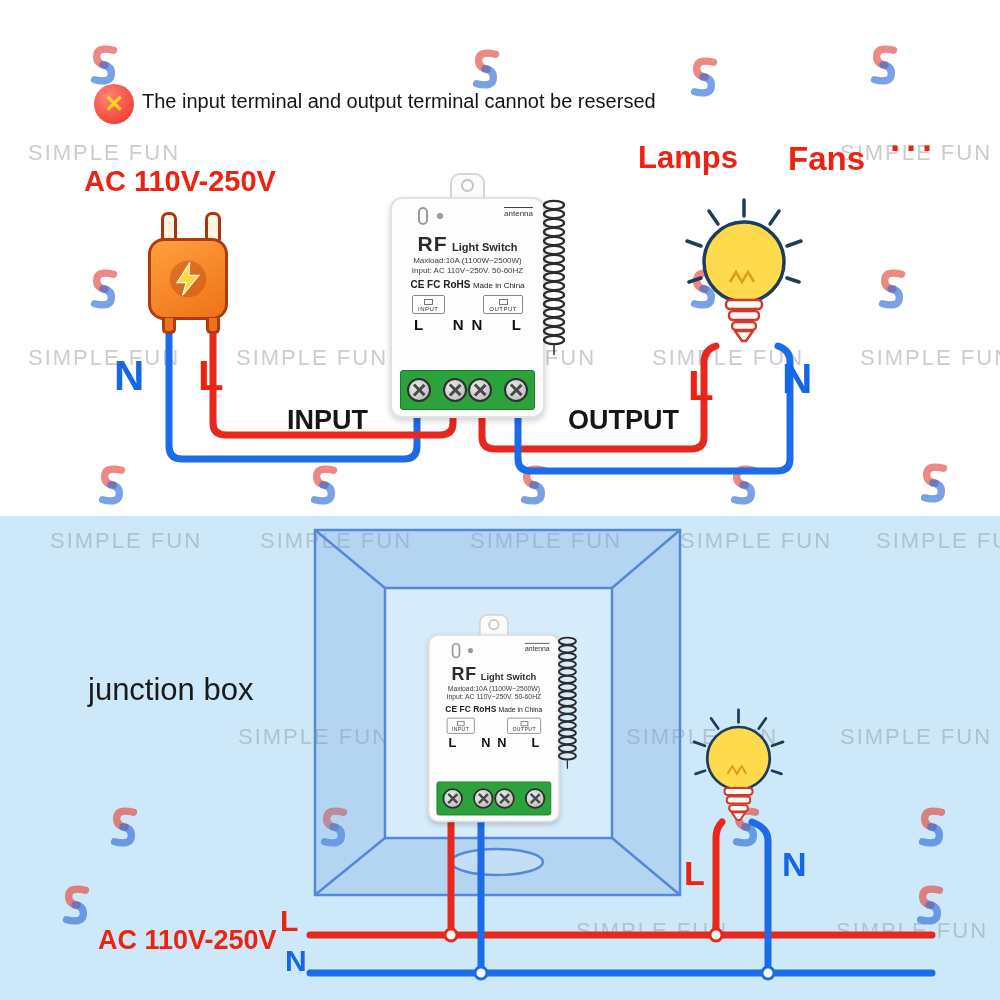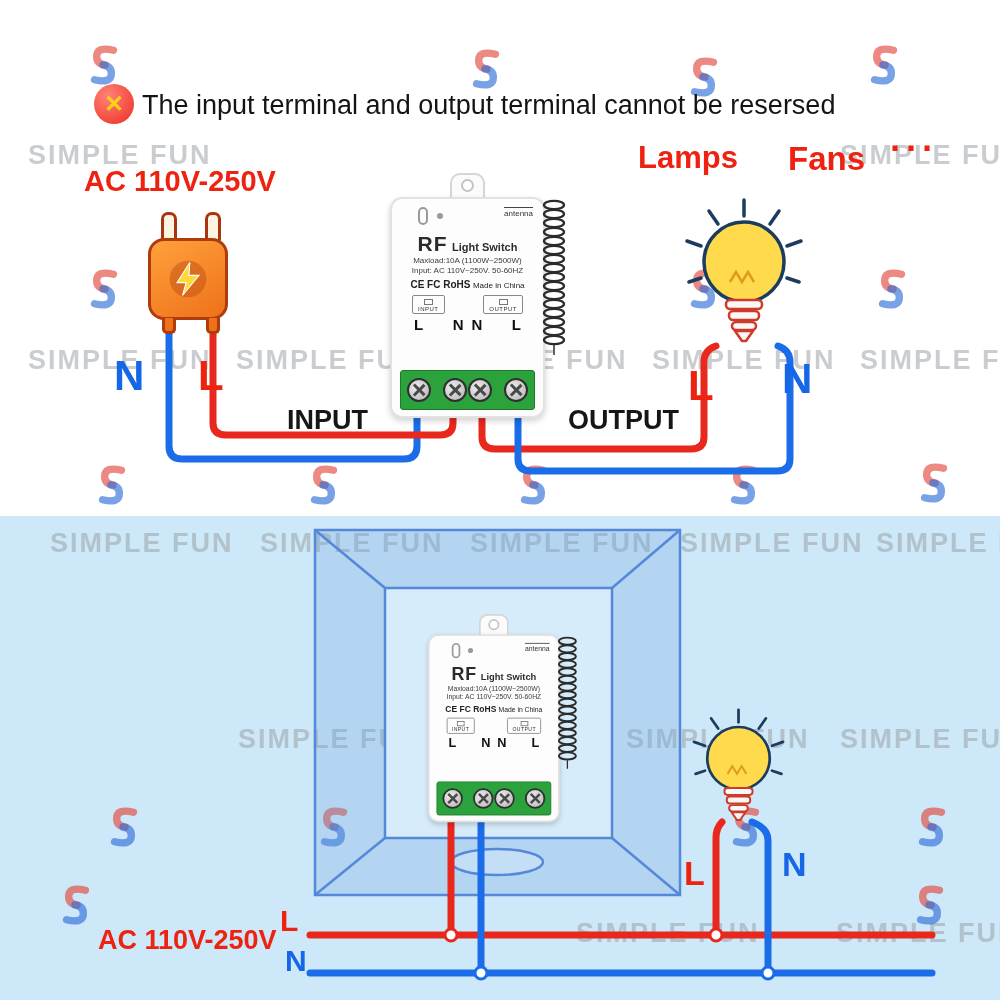--- a/index.html
+++ b/index.html
@@ -3,37 +3,37 @@
 <meta charset="utf-8">
 <style>
   * { box-sizing: border-box; margin: 0; padding: 0; }
   html,body { width:1000px; height:1000px; }
   body { font-family:"Liberation Sans", sans-serif; background:#fff; position:relative; overflow:hidden; }
   .canvas { position:relative; width:1000px; height:1000px; background:#ffffff; overflow:hidden; }
   .bottom-bg { position:absolute; left:0; top:516px; width:1000px; height:484px; background:#cde8f8; z-index:0; }
 
   
   .wm-layer { position:absolute; inset:0; z-index:1; pointer-events:none; }
-  .wm-text { position:absolute; font-size:27px; font-weight:bold; letter-spacing:2px;
+  .wm-text { position:absolute; font-size:22px; font-weight:normal; letter-spacing:2px;
              color:rgba(150,156,162,0.5); white-space:nowrap; }
   .wm-logo { position:absolute; }
 
   
   .overlay { position:absolute; left:0; top:0; z-index:2; }
   .w-red  { stroke:#e8281d; stroke-width:7; fill:none; }
   .w-blue { stroke:#1a6ce8; stroke-width:7; fill:none; }
 
   
   .lbl { position:absolute; z-index:4; white-space:nowrap; }
   .title { left:0; right:0; top:16px; text-align:center; font-size:46px; font-weight:800; color:#1c1ce0; }
   .warn-icon { left:94px; top:84px; width:40px; height:40px; border-radius:50%;
                background:radial-gradient(circle at 35% 30%, #ff8377, #ee2d22);
                color:#ffd21c; font-size:24px; font-weight:900; display:flex;
                align-items:center; justify-content:center; }
-  .warn-text { left:142px; top:90px; font-size:27px; color:#141414; }
+  .warn-text { left:142px; top:90px; font-size:20px; color:#141414; }
   .red-b { color:#ee2211; font-weight:bold; }
   .blue-b { color:#1667e8; font-weight:bold; }
   .ac-top { left:84px; top:165px; font-size:29px; }
   .lamps { left:638px; top:140px; font-size:31px; }
   .fans { left:788px; top:140px; font-size:33px; }
   .dots { left:890px; top:128px; font-size:36px; letter-spacing:4px; }
   .n-left { left:114px; top:352px; font-size:42px; }
   .l-left { left:198px; top:352px; font-size:42px; }
   .cap-input { left:287px; top:405px; font-size:27px; font-weight:bold; color:#161616; }
   .cap-output { left:568px; top:405px; font-size:27px; font-weight:bold; color:#161616; }
@@ -421,20 +421,21 @@
   </div>
 
   <svg class="bulb bulb-top" width="124" height="160" viewBox="0 0 124 160">
       <use href="#bulb-shape"></use>
     </svg>
   <svg class="bulb bulb-bottom" width="97" height="125" viewBox="0 0 124 160">
       <use href="#bulb-shape"></use>
     </svg>
 
   <div class="install">
+    <div>junction box</div>
   </div>
   <div class="lbl red-b ac-bottom">AC 110V-250V</div>
   <div class="lbl red-b l-line">L</div>
   <div class="lbl blue-b n-line">N</div>
   <div class="lbl red-b l-bulb2">L</div>
   <div class="lbl blue-b n-bulb2">N</div>
 
 </div>
 
 </body></html>

